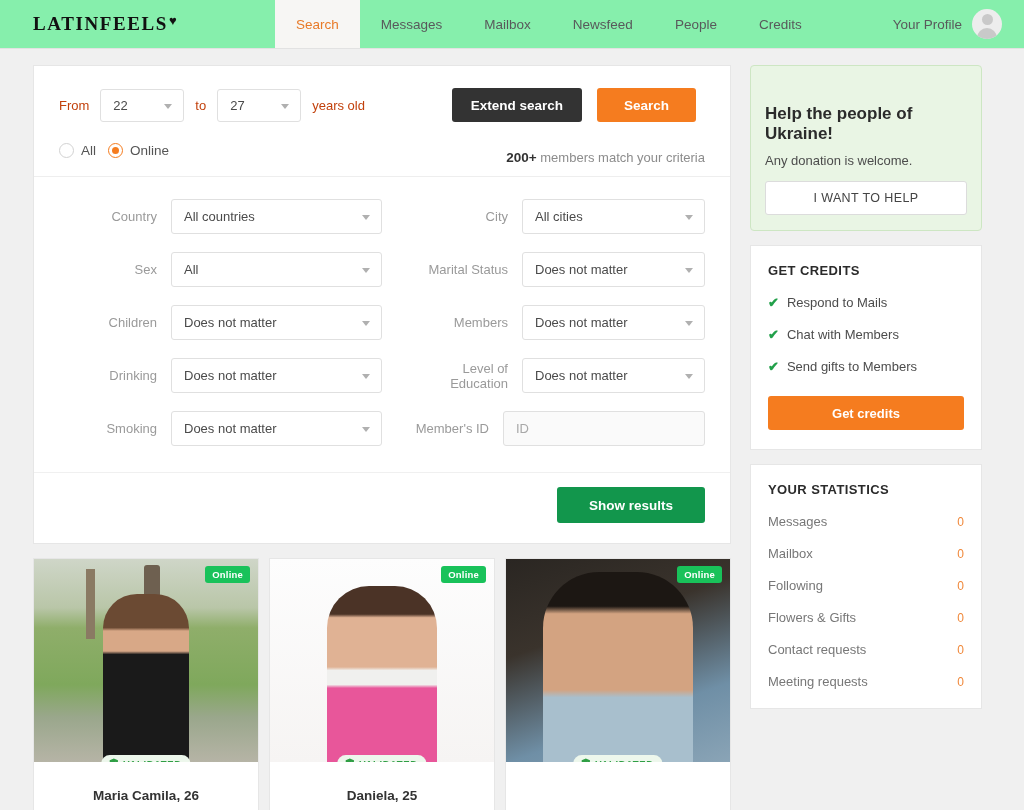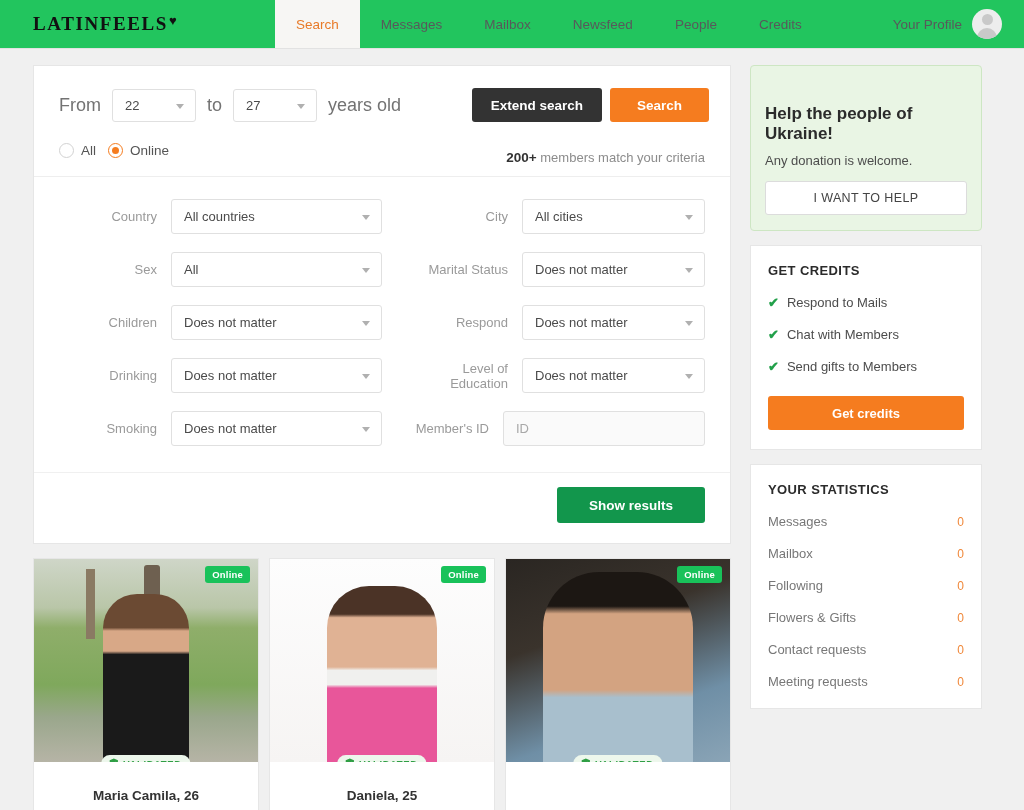--- a/index.html
+++ b/index.html
@@ -7,21 +7,21 @@
     width: 1024px; height: 810px;
     background: #f0f0f0;
     font-family: "Liberation Sans", sans-serif;
     overflow: hidden;
   }
 
   
   .header {
     position: relative;
     height: 49px;
-    background: #22c55e;
+    background: #86efac;
     border-bottom: 1px solid #e2e2e2;
     display: flex;
     align-items: stretch;
   }
   .logo {
     width: 275px;
     display: flex;
     align-items: center;
     padding-left: 33px;
     font-family: "Liberation Serif", serif;
@@ -66,21 +66,21 @@
   .col-side { width: 232px; }
 
   
   .panel { background: #fff; border: 1px solid #e6e6e6; }
   .search-top {
     padding: 23px 25px 18px 25px;
     border-bottom: 1px solid #eeeeee;
     position: relative;
   }
   .age-row { display: flex; align-items: center; gap: 11px; }
-  .lbl-muted { font-size: 18px; color: #737373; }
+  .lbl-muted { font-size: 13px; color: #c2410c; }
   .sel {
     position: relative;
     background: #fff;
     border: 1px solid #e0e0e0;
     border-radius: 3px;
     height: 33px;
     display: flex; align-items: center;
     padding: 0 26px 0 12px;
     font-size: 13px;
     color: #4a4a4a;
@@ -94,21 +94,21 @@
     border-top: 5px solid #b0b0b0;
   }
   .age-sel { width: 84px; }
   .btn {
     border: none; border-radius: 3px; cursor: pointer;
     font-family: "Liberation Sans", sans-serif;
     font-size: 13.5px; font-weight: bold; color: #fff;
   }
   .btn-extend { background: #333333; padding: 0 19px; height: 34px; }
   .btn-search { background: #f57c1f; padding: 0 27px; height: 34px; }
-  .top-btns { position: absolute; right: 21px; top: 22px; display: flex; gap: 8px; }
+  .top-btns { position: absolute; right: 34px; top: 22px; display: flex; gap: 15px; }
   .radio-row { display: flex; align-items: center; gap: 12px; margin-top: 21px; }
   .radio { display: flex; align-items: center; gap: 7px; cursor: pointer; }
   .radio .dot {
     width: 15px; height: 15px; border-radius: 50%;
     border: 1.5px solid #d2d2d2; background: #fff;
     display: inline-block; position: relative;
   }
   .radio.on .dot { border-color: #f57c1f; }
   .radio.on .dot::after {
     content: ""; position: absolute; left: 2.6px; top: 2.6px;
@@ -349,21 +349,21 @@
             </div>
           </div>
           <div class="frow">
             <div class="flabel">Marital Status</div>
             <div class="sel">
               <span>Does not matter</span>
               <span class="caret"></span>
             </div>
           </div>
           <div class="frow">
-            <div class="flabel">Respond</div>
+            <div class="flabel">Members</div>
             <div class="sel">
               <span>Does not matter</span>
               <span class="caret"></span>
             </div>
           </div>
           <div class="frow">
             <div class="flabel">Level of Education</div>
             <div class="sel">
               <span>Does not matter</span>
               <span class="caret"></span>

